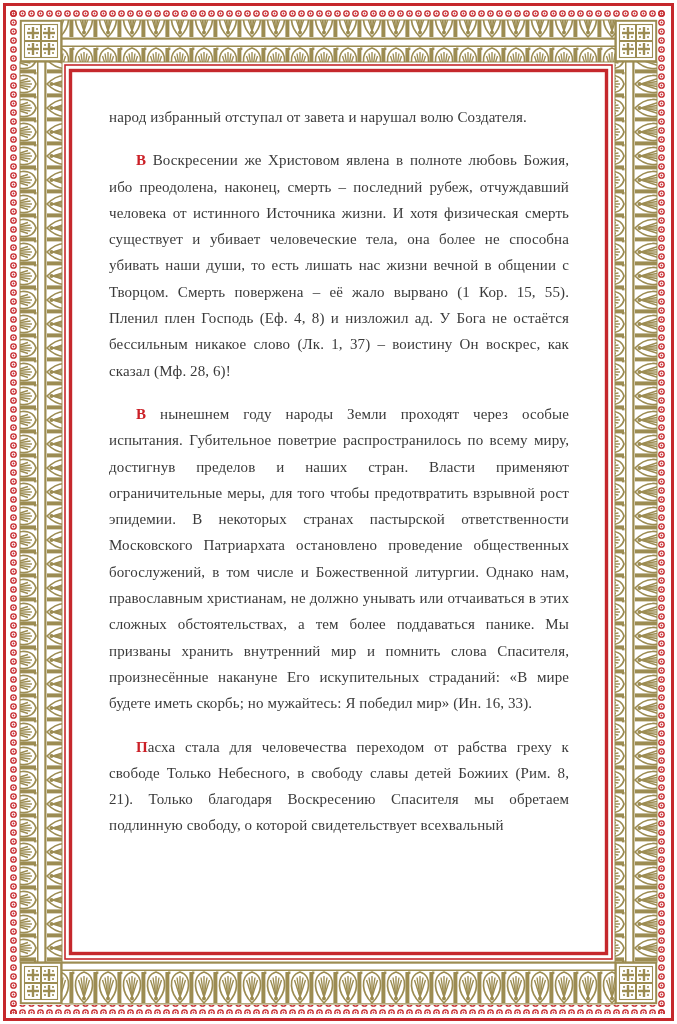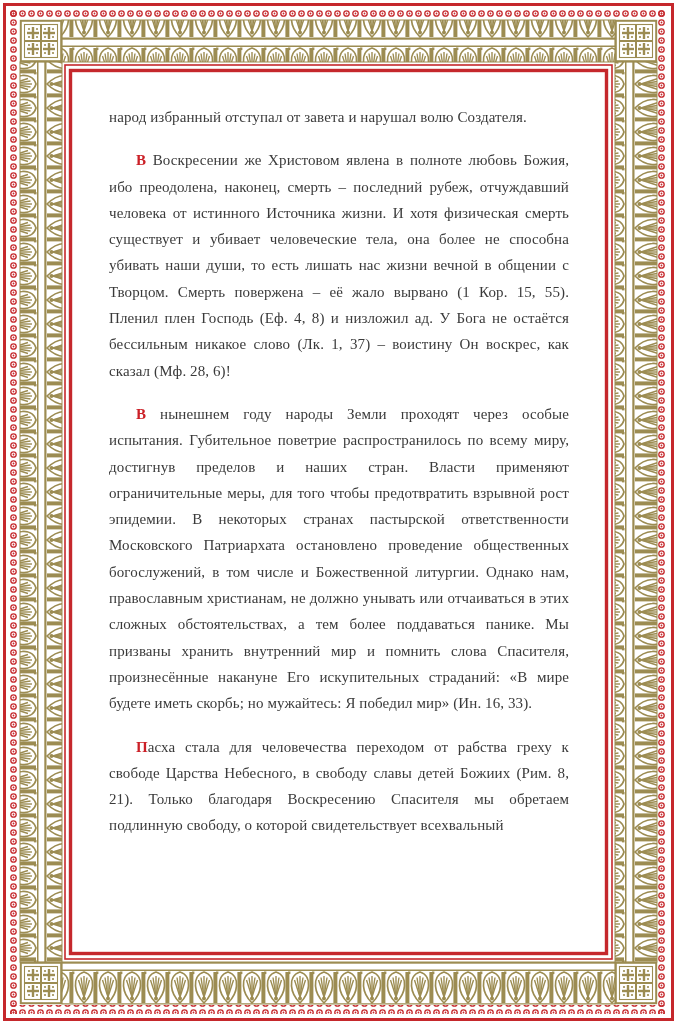--- a/index.html
+++ b/index.html
@@ -123,16 +123,16 @@
     <use href="#cornerSq" x="615" y="962"></use>
 
     <rect x="65" y="65" width="547" height="894" fill="none" stroke="#c5282c" stroke-width="1.6"></rect>
     <rect x="70.5" y="70.5" width="536" height="883" fill="none" stroke="#c5282c" stroke-width="3.4"></rect>
   </svg>
 
   <div class="page-text">
       <p><span>народ избранный отступал от завета и нарушал волю Создателя.</span></p>
       <p class="indent"><span class="initial">В</span><span> Воскресении же Христовом явлена в полноте любовь Божия, ибо преодолена, наконец, смерть – последний рубеж, отчуждавший человека от истинного Источника жизни. И хотя физическая смерть существует и убивает человеческие тела, она более не способна убивать наши души, то есть лишать нас жизни вечной в общении с Творцом. Смерть повержена – её жало вырвано (1 Кор. 15, 55). </span><span class="em">Пленил плен</span><span> Господь (Еф. 4, 8) и низложил ад. </span><span class="em">У Бога не остаётся бессильным никакое слово</span><span> (Лк. 1, 37) – воистину </span><span class="em">Он воскрес, как сказал</span><span> (Мф. 28, 6)!</span></p>
       <p class="indent"><span class="initial">В</span><span> нынешнем году народы Земли проходят через особые испытания. Губительное поветрие распространилось по всему миру, достигнув пределов и наших стран. Власти применяют ограничительные меры, для того чтобы предотвратить взрывной рост эпидемии. В некоторых странах пастырской ответственности Московского Патриархата остановлено проведение общественных богослужений, в том числе и Божественной литургии. Однако нам, православным христианам, не должно унывать или отчаиваться в этих сложных обстоятельствах, а тем более поддаваться панике. Мы призваны хранить внутренний мир и помнить слова Спасителя, произнесённые накануне Его искупительных страданий: </span><span class="em">«В мире будете иметь скорбь; но мужайтесь: Я победил мир»</span><span> (Ин. 16, 33).</span></p>
-      <p class="indent"><span class="initial">П</span><span>асха стала для человечества переходом от рабства греху к свободе Царства Небесного, </span><span class="em">в свободу славы детей Божиих</span><span> (Рим. 8, 21). Только благодаря Воскресению Спасителя мы обретаем подлинную свободу, о которой свидетельствует всехвальный</span></p>
+      <p class="indent"><span class="initial">П</span><span>асха стала для человечества переходом от рабства греху к свободе Только Небесного, </span><span class="em">в свободу славы детей Божиих</span><span> (Рим. 8, 21). Только благодаря Воскресению Спасителя мы обретаем подлинную свободу, о которой свидетельствует всехвальный</span></p>
     </div>
 
 </div>
 
 </body></html>

